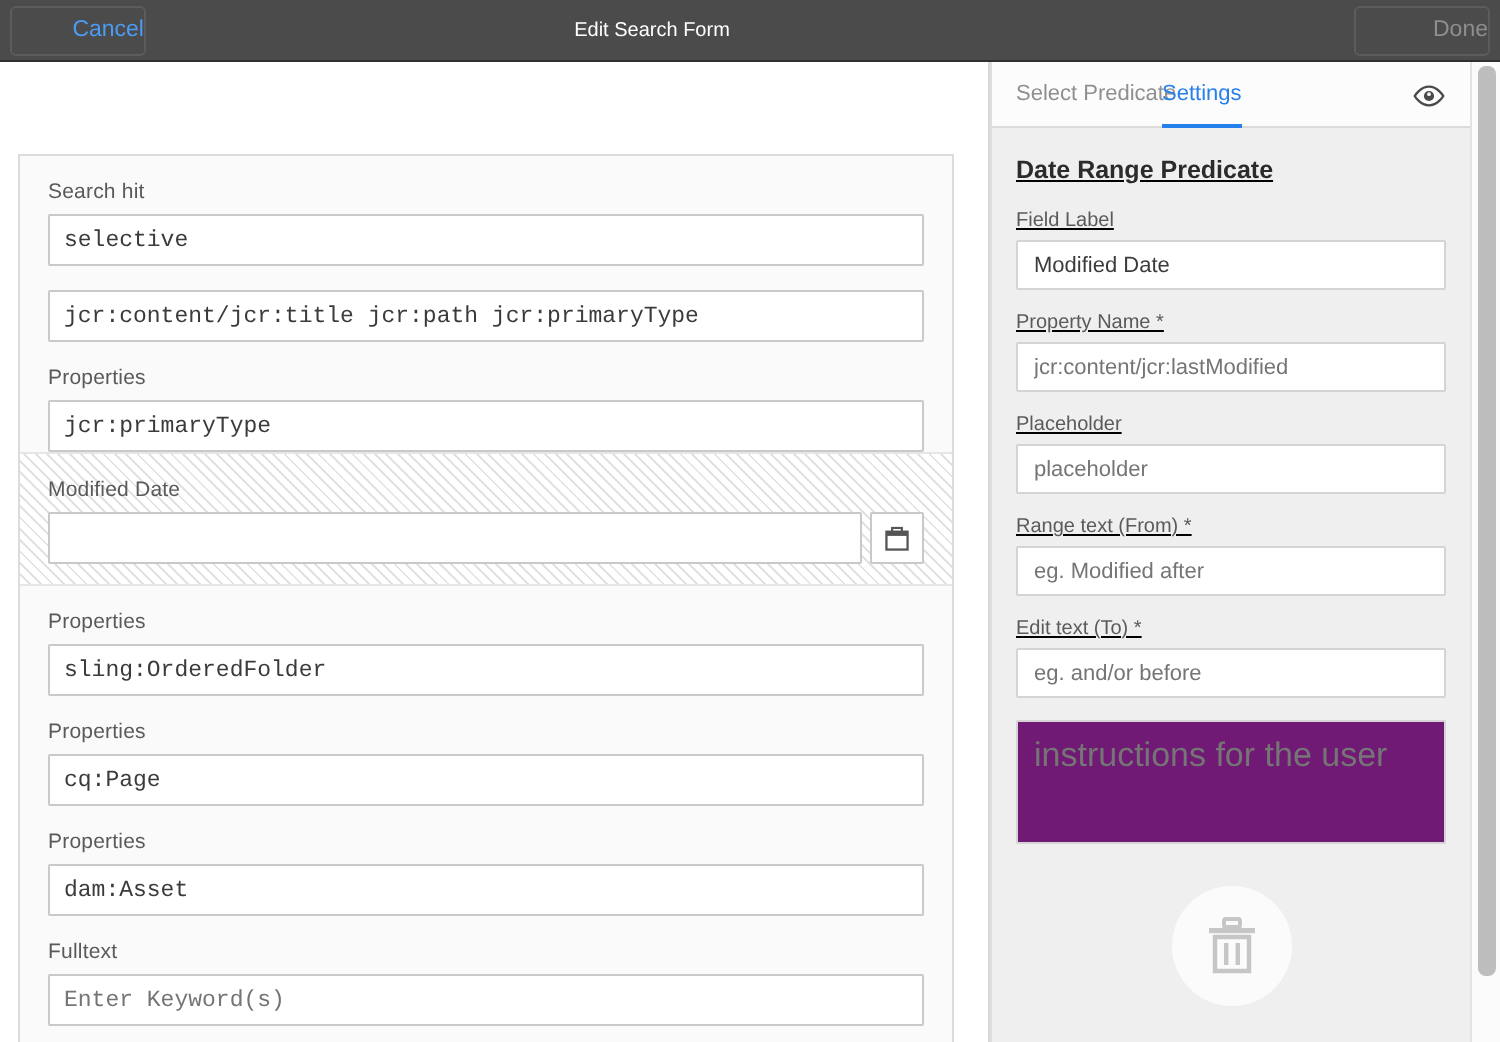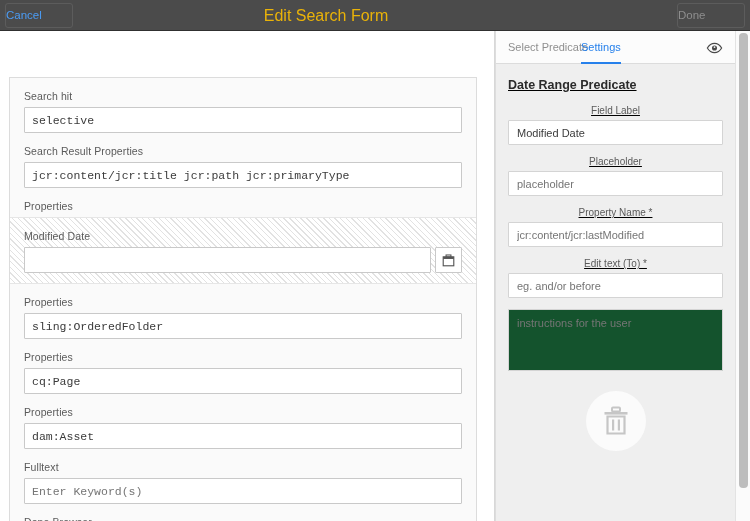--- a/index.html
+++ b/index.html
@@ -19,29 +19,29 @@
     width: 750px; height: 31px;
     background: #4b4b4b;
     border-bottom: 1px solid #303030;
   }
   .topbar-title {
     position: absolute;
     left: 0; top: 0;
     width: 652px; height: 31px;
     line-height: 31px;
     text-align: center;
-    color: #eab308;
-    font-size: 16px;
+    color: #ffffff;
+    font-size: 10px;
   }
   .hdr-btn {
     position: absolute;
     top: 3px;
     height: 25px;
     line-height: 23px;
-    text-align: left;
+    text-align: right;
     font-size: 11.5px;
     border: 1px solid #5c5c5c;
     border-radius: 3px;
     background: transparent;
     cursor: pointer;
     font-family: "Liberation Sans", sans-serif;
   }
   .hdr-btn-cancel {
     left: 5px;
     width: 68px;
@@ -187,41 +187,40 @@
     font-size: 12.5px;
     font-weight: bold;
     color: #2b2b2b;
     margin-bottom: 13px;
   }
   .s-field { margin-bottom: 11px; }
   .s-label {
     font-size: 10px;
     color: #5a5a5a;
     margin-bottom: 4px;
-    text-align: center;
   }
   .s-input {
     width: 100%;
     height: 25px;
     border: 1px solid #d4d4d4;
     background: #fff;
     font-size: 11px;
     color: #3b3b3b;
     padding: 0 8px;
     line-height: 23px;
     font-family: "Liberation Sans", sans-serif;
     border-radius: 1px;
   }
   .s-input.placeholder { color: #a8a8a8; }
   .s-textarea {
     width: 100%;
     height: 62px;
     border: 1px solid #d4d4d4;
-    background: #14532d;
-    font-size: 11px;
+    background: #701a75;
+    font-size: 17px;
     color: #a8a8a8;
     padding: 7px 8px;
     font-family: "Liberation Sans", sans-serif;
     resize: none;
     border-radius: 1px;
   }
   .delete-zone {
     position: relative;
     height: 70px;
     display: flex;
@@ -276,26 +275,26 @@
 
   <div class="left-pane">
     <div class="form-card">
 
       <div class="field">
         <div class="field-label">Search hit</div>
         <input class="field-input" type="text" readonly="" value="selective" style="">
       </div>
 
       <div class="field">
-        <div class="field-label">Search Result Properties</div>
         <input class="field-input" type="text" readonly="" value="jcr:content/jcr:title jcr:path jcr:primaryType" style="">
       </div>
 
       <div class="field">
         <div class="field-label">Properties</div>
+        <input class="field-input" type="text" readonly="" value="jcr:primaryType" style="">
       </div>
 
       <div class="field hatched">
         <div class="field-label">Modified Date</div>
         <div class="date-row">
           <input class="field-input" type="text" readonly="" value="" style="">
           <div class="cal-btn">
             <svg width="13" height="13" viewBox="0 0 16 16" aria-hidden="true">
               <rect x="1.5" y="3.5" width="13" height="11" fill="none" stroke="#555" stroke-width="1.4"></rect>
               <rect x="1.5" y="3.5" width="13" height="2.6" fill="#555"></rect>
@@ -351,29 +350,33 @@
 
     <div class="settings-body">
       <div class="settings-title">Date Range Predicate</div>
 
       <div class="s-field">
         <div class="s-label">Field Label</div>
         <input class="s-input" type="text" value="Modified Date" style="">
       </div>
 
       <div class="s-field">
+        <div class="s-label">Property Name *</div>
+        <input class="s-input placeholder" type="text" placeholder="jcr:content/jcr:lastModified" style="">
+      </div>
+
+      <div class="s-field">
         <div class="s-label">Placeholder</div>
         <input class="s-input placeholder" type="text" placeholder="placeholder" style="">
       </div>
 
       <div class="s-field">
-        <div class="s-label">Property Name *</div>
-        <input class="s-input placeholder" type="text" placeholder="jcr:content/jcr:lastModified" style="">
-      </div>
-
+        <div class="s-label">Range text (From) *</div>
+        <input class="s-input placeholder" type="text" placeholder="eg. Modified after" style="">
+      </div>
 
       <div class="s-field">
         <div class="s-label">Edit text (To) *</div>
         <input class="s-input placeholder" type="text" placeholder="eg. and/or before" style="">
       </div>
 
       <div class="s-field">
         <textarea class="s-textarea" placeholder="instructions for the user" style=""></textarea>
       </div>
 

